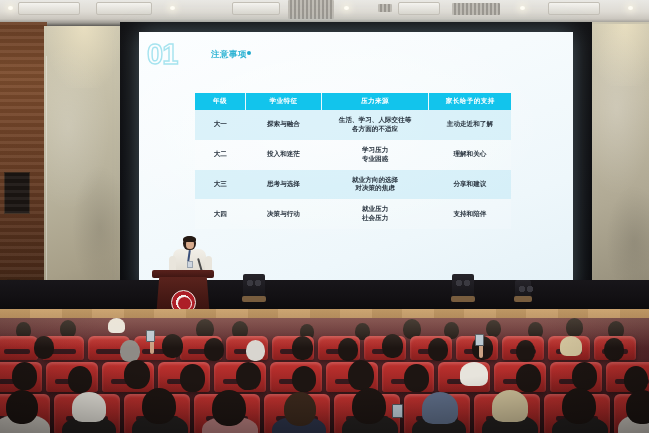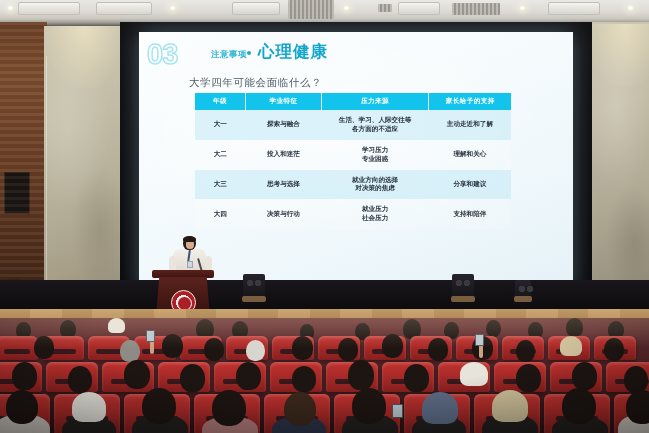--- a/index.html
+++ b/index.html
@@ -409,27 +409,25 @@
   <div class="wall-stone-r">
     <div class="spotlight-glow" style="left:-2px;top:2px;"></div>
   </div>
 
   <div class="screen-surround"></div>
 
   <div class="slide">
     <div class="slide-glow"></div>
 
     <div class="slide-head">
-      <div class="num-watermark">03</div>
+      <div class="num-watermark">01</div>
       <div class="head-small">注意事项</div>
       <div class="head-dot"></div>
-      <div class="head-main">心理健康</div>
     </div>
 
-    <div class="slide-sub">大学四年可能会面临什么？</div>
 
     <table class="tbl">
       <colgroup>
         <col class="c-grade">
           <col class="c-trait">
           <col class="c-press">
           <col class="c-supp">
       </colgroup>
       <thead>
         <tr>

